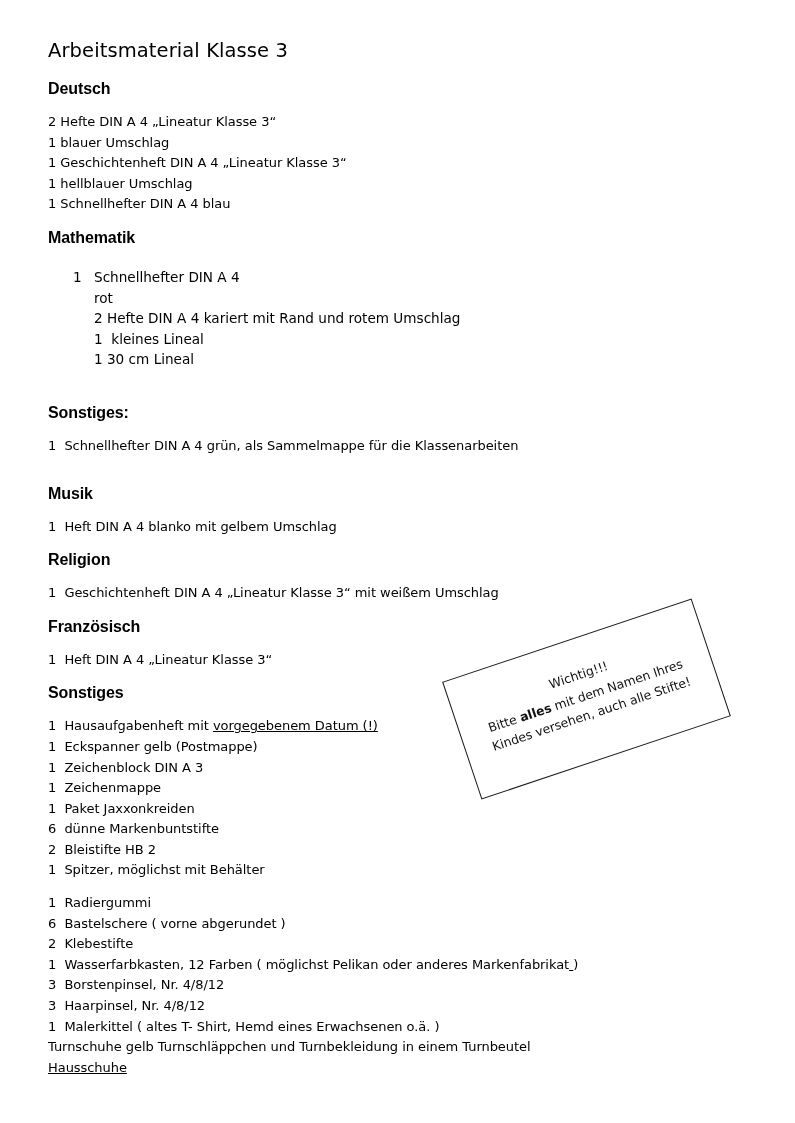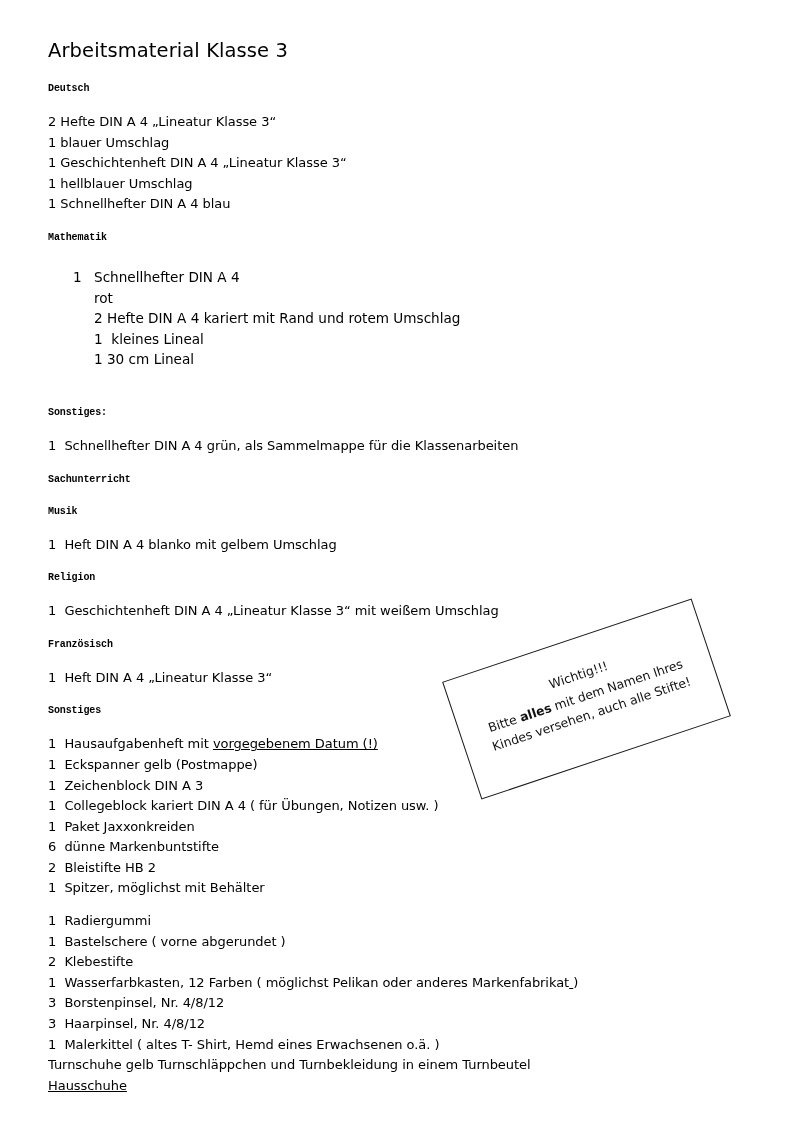--- a/index.html
+++ b/index.html
@@ -37,22 +37,22 @@
     font-family: "DejaVu Sans", sans-serif;
     font-size: 19.5px;
     font-weight: 400;
     letter-spacing: 0.1px;
     line-height: 26px;
     margin: 0 0 16px 0;
     white-space: pre;
   }
 
   .heading {
-    font-family: Liberation Mono, monospace;
-    font-size: 10px;
+    font-family: Liberation Sans, sans-serif;
+    font-size: 16px;
     font-weight: 700;
     letter-spacing: -0.1px;
     line-height: 18px;
     margin: 0;
     white-space: pre;
   }
 
   .line {
     font-family: "DejaVu Sans", sans-serif;
     font-size: 13px;
@@ -162,21 +162,20 @@
     </div>
 
     <div class="gap-xl"></div>
 
     <h2 class="heading">Sonstiges:</h2>
     <div class="gap-md"></div>
     <p class="line">1  Schnellhefter DIN A 4 grün, als Sammelmappe für die Klassenarbeiten</p>
 
     <div class="gap-md"></div>
 
-    <h2 class="heading">Sachunterricht</h2>
     <div class="gap-md"></div>
 
     <h2 class="heading">Musik</h2>
     <div class="gap-md"></div>
     <p class="line">1  Heft DIN A 4 blanko mit gelbem Umschlag</p>
 
     <div class="gap-md"></div>
 
     <h2 class="heading">Religion</h2>
     <div class="gap-md"></div>
@@ -190,32 +189,32 @@
 
     <div class="gap-md"></div>
 
     <h2 class="heading">Sonstiges</h2>
     <div class="gap-md"></div>
 
     <div>
       <p class="line"><span>1  Hausaufgabenheft mit </span><span class="u">vorgegebenem Datum (!)</span></p>
       <p class="line"><span>1  Eckspanner gelb (Postmappe)</span></p>
       <p class="line"><span>1  Zeichenblock DIN A 3</span></p>
-      <p class="line"><span>1  Collegeblock kariert DIN A 4 ( für Übungen, Notizen usw. )</span></p>
+      <p class="line"><span>1  Zeichenmappe</span></p>
       <p class="line"><span>1  Paket Jaxxonkreiden</span></p>
       <p class="line"><span>6  dünne Markenbuntstifte</span></p>
       <p class="line"><span>2  Bleistifte HB 2</span></p>
       <p class="line"><span>1  Spitzer, möglichst mit Behälter</span></p>
     </div>
 
     <div class="gap-blank"></div>
 
     <div>
       <p class="line"><span>1  Radiergummi</span></p>
-      <p class="line"><span>1  Bastelschere ( vorne abgerundet )</span></p>
+      <p class="line"><span>6  Bastelschere ( vorne abgerundet )</span></p>
       <p class="line"><span>2  Klebestifte</span></p>
       <p class="line"><span>1  Wasserfarbkasten, 12 Farben ( möglichst Pelikan oder anderes Markenfabrikat</span><span class="thin-u"> </span><span>)</span></p>
       <p class="line"><span>3  Borstenpinsel, Nr. 4/8/12</span></p>
       <p class="line"><span>3  Haarpinsel, Nr. 4/8/12</span></p>
       <p class="line"><span>1  Malerkittel ( altes T- Shirt, Hemd eines Erwachsenen o.ä. )</span></p>
       <p class="line"><span>Turnschuhe gelb Turnschläppchen und Turnbekleidung in einem Turnbeutel</span></p>
       <p class="line"><span class="u">Hausschuhe</span></p>
     </div>
 
   </div>

